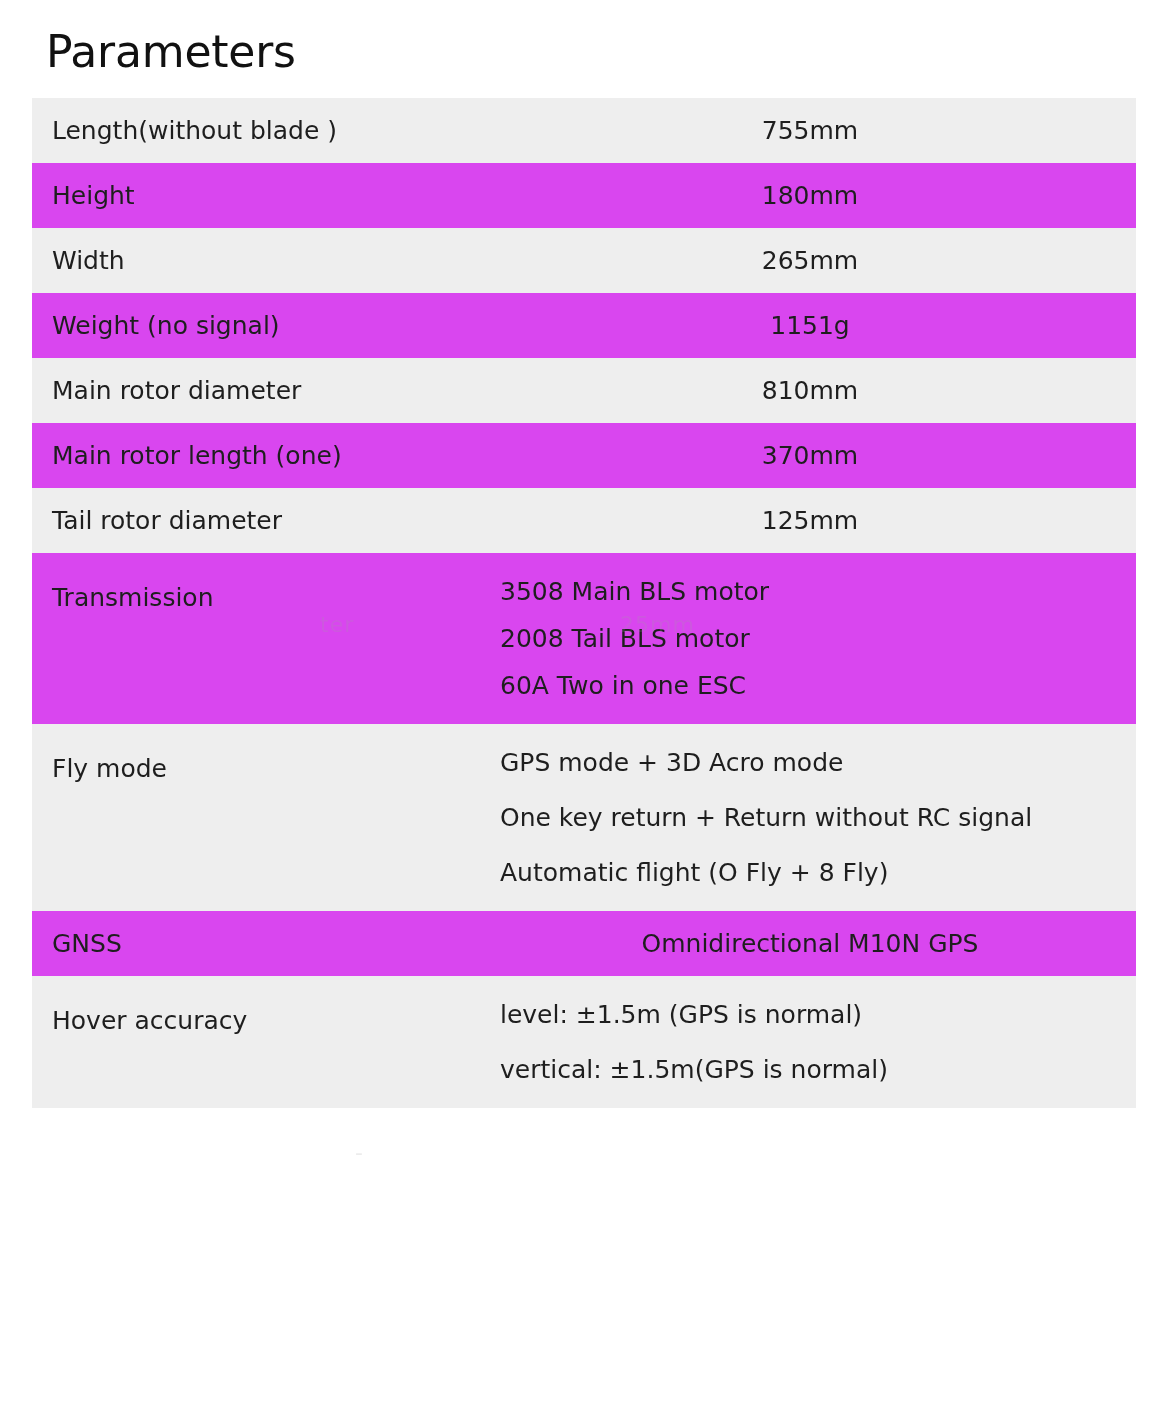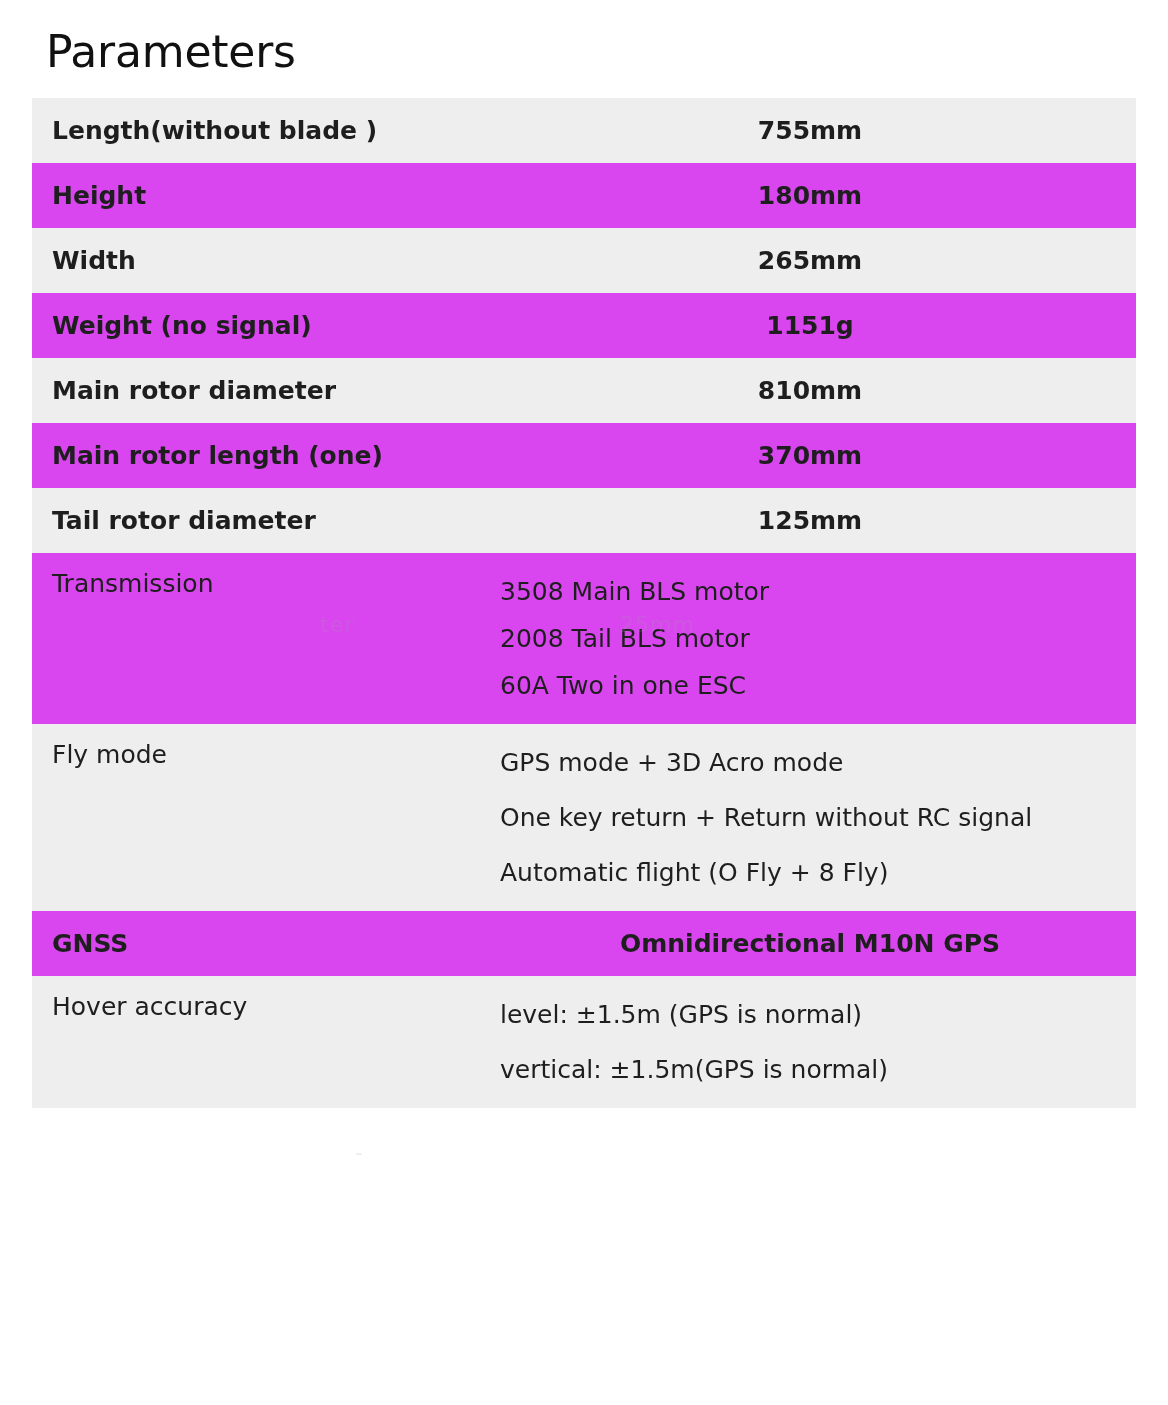--- a/index.html
+++ b/index.html
@@ -59,30 +59,29 @@
     box-sizing: border-box;
   }
   .value-line {
     display: block;
     line-height: 1.0;
   }
   .row-single .cell-label,
   .row-single .cell-value {
     padding-top: 18px;
     padding-bottom: 18px;
-    font-weight: bold;
   }
   .row-single .value-line {
     line-height: 1.0;
     text-align: center;
   }
   
   .row-multi .cell-label {
     vertical-align: top;
-    padding-top: 16px;
+    padding-top: 30px;
   }
   .row-multi .cell-value {
     padding-top: 26px;
     padding-bottom: 26px;
   }
   .row-multi .value-line + .value-line {
     margin-top: 30px;
   }
   .row-multi.tight .value-line + .value-line {
     margin-top: 22px;

